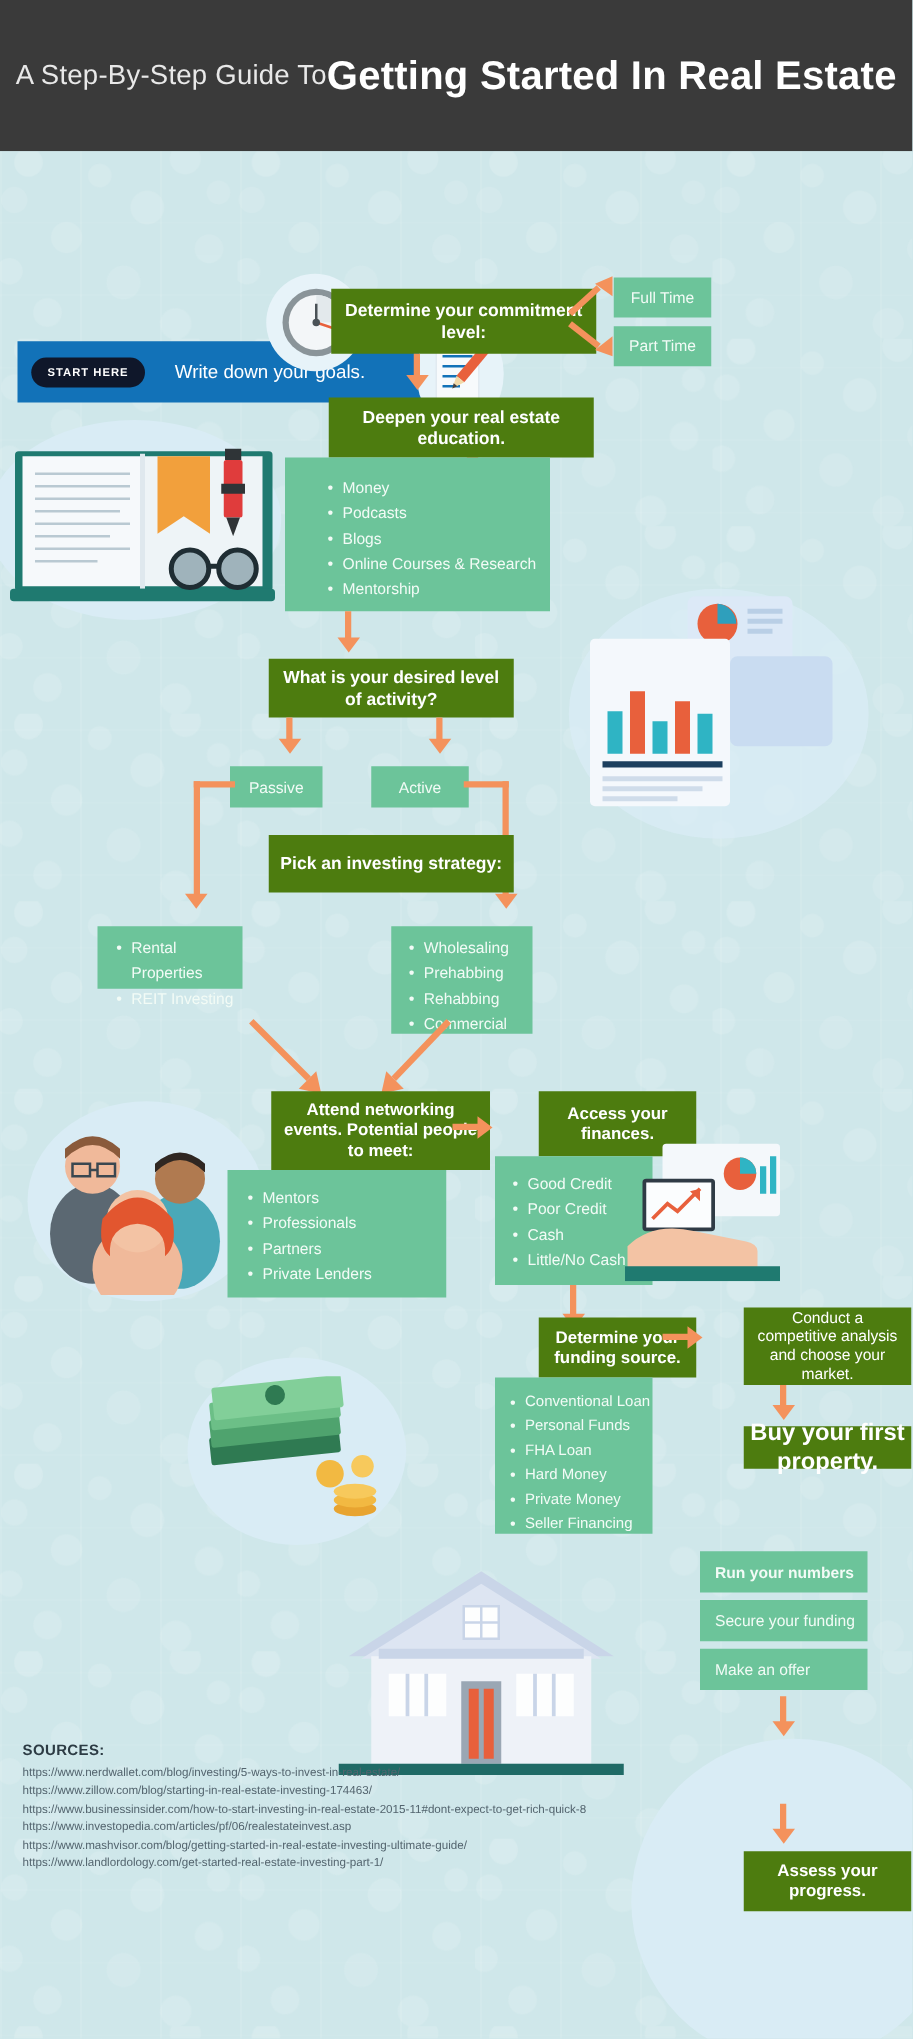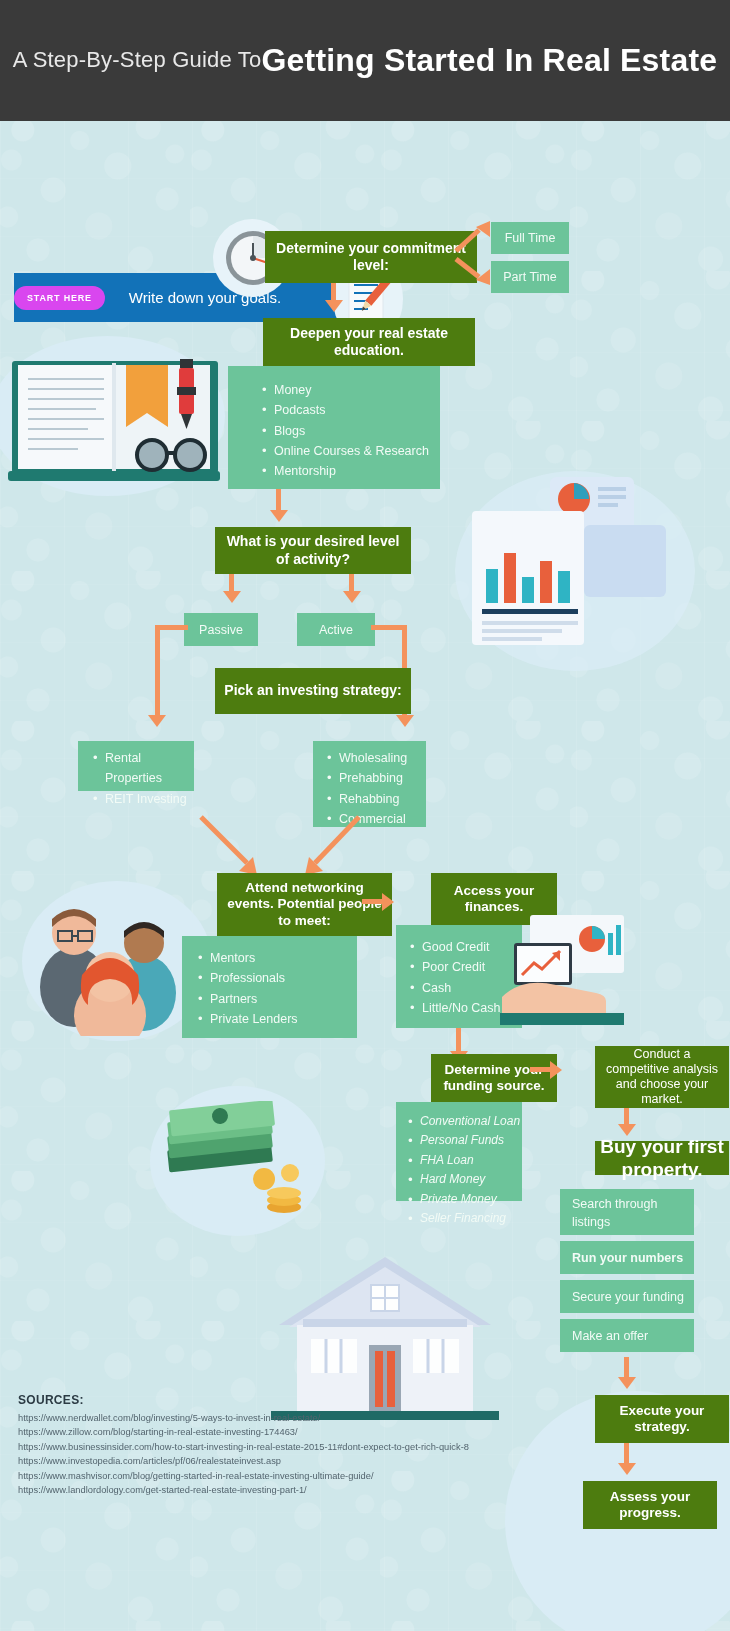--- a/index.html
+++ b/index.html
@@ -103,22 +103,22 @@
     color: #f2fbf6;
   }
 
   
   .startbar {
     left: 14px; top: 152px; width: 338px; height: 49px;
     background: #1272b8;
     display: flex; align-items: center;
   }
   .badge {
-    margin-left: 0;
-    background: #d946ef;
+    margin-left: 11px;
+    background: #0f172a;
     color: #fff;
     font-size: 9px; font-weight: 700; letter-spacing: .8px;
     padding: 7px 13px;
     border-radius: 14px;
   }
   .startbar .txt {
     margin-left: 24px;
     font-size: 15px; font-weight: 400; color: #fff;
   }
 
@@ -438,21 +438,21 @@
       <ellipse cx="124" cy="99" rx="17" ry="6" fill="#f2b942"></ellipse>
       <ellipse cx="124" cy="92" rx="17" ry="6" fill="#f7c95c"></ellipse>
       <circle cx="104" cy="78" r="11" fill="#f2b942"></circle>
       <circle cx="130" cy="72" r="9" fill="#f7c95c"></circle>
     </g>
   </svg>
 
   <div class="abs blue" style="left:396px;top:933px;width:126px;height:48px;font-size:13.5px;padding:0 6px;">
     <span>Determine your funding source.</span>
   </div>
-  <div class="abs green" style="left:396px;top:981px;width:126px;height:99px;font-size:12px;padding:10px 0 0 10px;font-style:italic;">
+  <div class="abs green" style="left:396px;top:981px;width:126px;height:125px;font-size:12px;padding:10px 0 0 10px;">
     <ul>
       <li>Conventional Loan</li>
       <li>Personal Funds</li>
       <li>FHA Loan</li>
       <li>Hard Money</li>
       <li>Private Money</li>
       <li>Seller Financing</li>
     </ul>
   </div>
 
@@ -461,23 +461,20 @@
 
   <div class="abs blue" style="left:560px;top:925px;width:134px;height:62px;font-size:12.5px;padding:0 6px;font-weight:400;">
     <span>Conduct a competitive analysis and choose your market.</span>
   </div>
 
   <div class="abs arrow-stem-v" style="left:624px;top:987px;height:18px;"></div>
   <div class="abs arrow-d" style="left:618px;top:1003px;"></div>
 
   <div class="abs blue" style="left:560px;top:1020px;width:134px;height:34px;font-size:19px;">
     <span>Buy your first property.</span>
-  </div>
-  <div class="abs green" style="left:560px;top:1068px;width:134px;height:46px;font-size:12.5px;padding:6px 0 0 12px;line-height:1.45;">
-    <span>Search through listings</span>
   </div>
   <div class="abs green center" style="left:560px;top:1120px;width:134px;height:33px;font-size:12.5px;justify-content:flex-start;padding-left:12px;font-weight:bold;">
     <span>Run your numbers</span>
   </div>
   <div class="abs green center" style="left:560px;top:1159px;width:134px;height:33px;font-size:12.5px;justify-content:flex-start;padding-left:12px;">
     <span>Secure your funding</span>
   </div>
   <div class="abs green center" style="left:560px;top:1198px;width:134px;height:33px;font-size:12.5px;justify-content:flex-start;padding-left:12px;">
     <span>Make an offer</span>
   </div>
@@ -502,27 +499,24 @@
         <line x1="183" y1="88" x2="183" y2="122"></line>
         <line x1="198" y1="88" x2="198" y2="122"></line>
       </g>
     <rect x="124" y="94" width="32" height="66" fill="#9aa7b4"></rect>
     <rect x="130" y="100" width="8" height="56" fill="#e8603c"></rect>
     <rect x="142" y="100" width="8" height="56" fill="#e8603c"></rect>
     <rect x="26" y="160" width="228" height="9" fill="#1f6a66"></rect>
     <rect x="58" y="68" width="164" height="8" fill="#c9d5e8"></rect>
   </svg>
 
-  <div class="abs blue" style="left:560px;top:1274px;width:134px;height:48px;font-size:13.5px;">
-    <span>Execute your strategy.</span>
-  </div>
   <div class="abs arrow-stem-v" style="left:624px;top:1322px;height:22px;"></div>
   <div class="abs arrow-d" style="left:618px;top:1342px;"></div>
 
-  <div class="abs blue" style="left:548px;top:1360px;width:134px;height:48px;font-size:13.5px;">
+  <div class="abs blue" style="left:560px;top:1360px;width:134px;height:48px;font-size:13.5px;">
     <span>Assess your progress.</span>
   </div>
 
   <div class="abs sources">
     <div class="head">SOURCES:</div>
     <div class="u">https://www.nerdwallet.com/blog/investing/5-ways-to-invest-in-real-estate/</div>
     <div class="u">https://www.zillow.com/blog/starting-in-real-estate-investing-174463/</div>
     <div class="u">https://www.businessinsider.com/how-to-start-investing-in-real-estate-2015-11#dont-expect-to-get-rich-quick-8</div>
     <div class="u">https://www.investopedia.com/articles/pf/06/realestateinvest.asp</div>
     <div class="u">https://www.mashvisor.com/blog/getting-started-in-real-estate-investing-ultimate-guide/</div>

